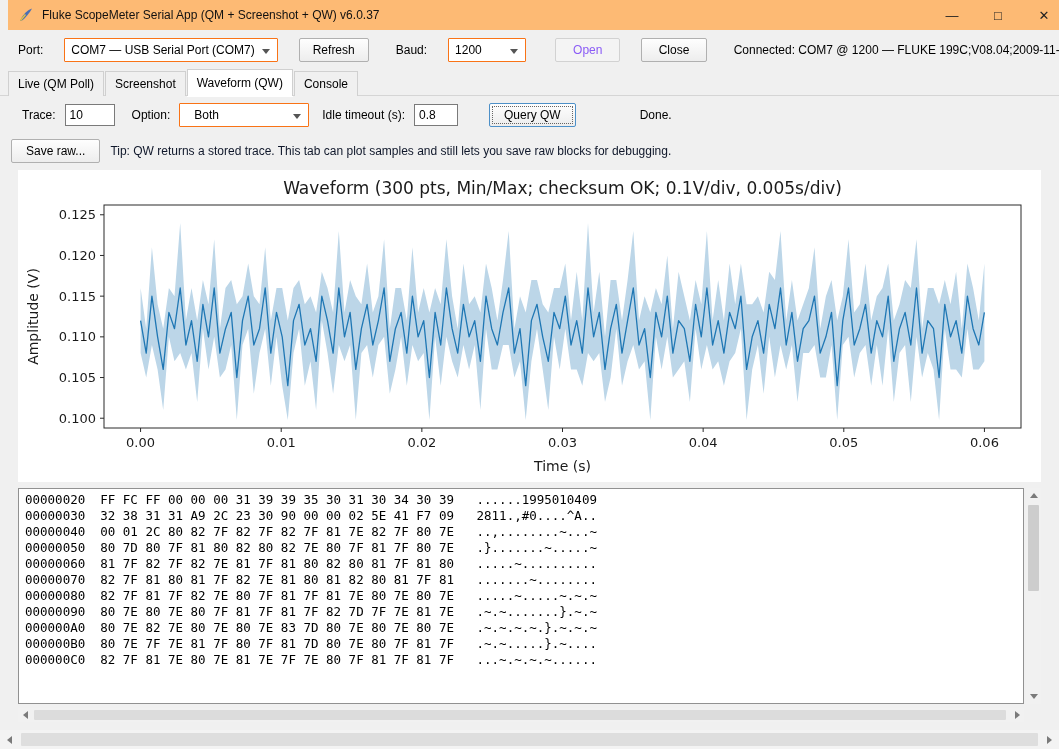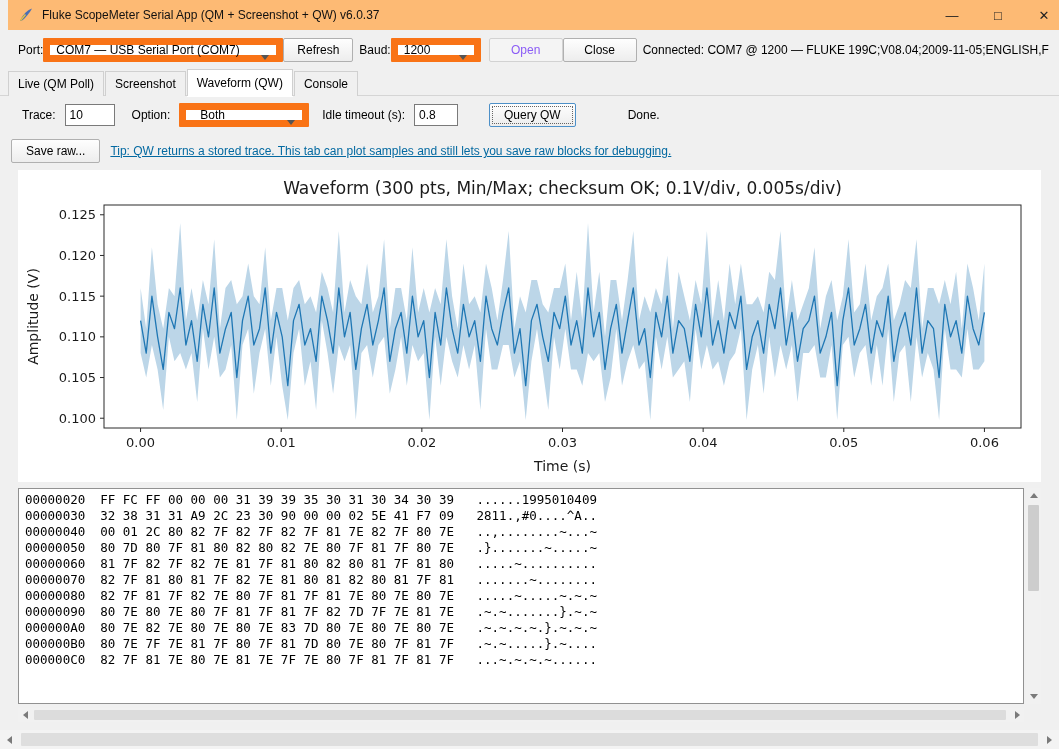--- a/index.html
+++ b/index.html
@@ -11,23 +11,23 @@
   .titlebar{position:absolute;left:8px;top:0;width:1059px;height:30px;background:#fdba74;
             display:flex;align-items:center;padding-left:10px;}
   .titlebar .app-icon{width:16px;height:16px;margin-right:8px;flex:0 0 auto;}
   .titlebar .wtitle{font-size:12px;color:#111;white-space:nowrap;}
   .win-controls{position:absolute;right:0;top:0;height:30px;display:flex;}
   .win-btn{width:46px;height:30px;display:flex;align-items:center;justify-content:center;
            font-size:13px;color:#222;cursor:default;}
 
   
   .toolbar{position:absolute;left:0;top:36px;width:1059px;height:28px;display:flex;
-           align-items:center;padding-left:18px;gap:0;white-space:nowrap;}
+           align-items:center;padding-left:18px;gap:21px;white-space:nowrap;}
   .lbl{color:#000;}
-  .combo{height:24px;background:#fff;border:7px solid #f97316;border-radius:1px;
+  .combo{height:24px;background:#fff;border:1px solid #f97316;border-radius:1px;
          display:inline-flex;align-items:center;padding:0 22px 0 6px;position:relative;}
   .combo .chev{position:absolute;right:7px;top:10px;width:0;height:0;
                border-left:4px solid transparent;border-right:4px solid transparent;
                border-top:5px solid #555;}
   .btn{height:24px;padding:0 14px;background:linear-gradient(#fefefe,#ededed);
        border:1px solid #b0b0b0;border-radius:2px;display:inline-flex;align-items:center;
        justify-content:center;font-size:12px;color:#000;}
   .btn.disabled{color:#8b5cf6;background:#f4f4f4;border-color:#d2d2d2;}
   .btn.focused{border-color:#4d90c8;outline:1px dotted #666;outline-offset:-4px;}
   .entry{height:22px;border:1px solid #7a7a7a;background:#fff;font-family:"Liberation Sans",sans-serif;
@@ -41,21 +41,21 @@
   .tab{position:relative;padding:5px 9px 5px 9px;background:#f0f0f0;border:1px solid #d0d0d0;
        border-bottom:none;margin-right:1px;font-size:12px;z-index:1;}
   .tab.active{background:#fff;z-index:3;padding-top:6px;padding-bottom:6px;
               box-shadow:0 1px 0 #fff;}
 
   
   .row1{position:absolute;left:0;top:102px;width:1059px;height:26px;display:flex;
         align-items:center;padding-left:22px;gap:9px;white-space:nowrap;}
   .row2{position:absolute;left:0;top:138px;width:1059px;height:26px;display:flex;
         align-items:center;padding-left:11px;gap:10px;white-space:nowrap;}
-  .tip{color:#0369a1;text-decoration:underline;}
+  .tip{color:#0f172a;}
 
   
   .plot{position:absolute;left:18px;top:170px;width:1023px;height:312px;background:#ffffff;}
   .tick{font:13px "DejaVu Sans",sans-serif;fill:#1a1a1a;}
   .ctitle{font:17px "DejaVu Sans",sans-serif;fill:#1a1a1a;}
   .clabel{font:14px "DejaVu Sans",sans-serif;fill:#1a1a1a;}
 
   
   .hexbox{position:absolute;left:18px;top:488px;width:1006px;height:216px;background:#fff;
           border:1px solid #919191;overflow:hidden;}
@@ -125,21 +125,21 @@
     <span class="lbl">Trace:</span>
     <input class="entry" style="width: 50px;" value="10">
     <span class="lbl" style="margin-left:8px;">Option:</span>
     <div class="combo" style="width:130px;padding-left:14px;">
       <span>Both</span>
       <span class="chev"></span>
     </div>
     <span class="lbl" style="margin-left:4px;">Idle timeout (s):</span>
     <input class="entry" style="width: 44px;" value="0.8">
     <button class="btn focused" style="margin-left:22px;">Query QW</button>
-    <span class="lbl" style="margin-left:6px;padding-left:37px;">Done.</span>
+    <span class="lbl" style="margin-left:18px;padding-left:37px;">Done.</span>
   </div>
 
   <div class="row2">
     <button class="btn">Save raw...</button>
     <span class="tip">Tip: QW returns a stored trace. This tab can plot samples and still lets you save raw blocks for debugging.</span>
   </div>
 
   <div class="plot"><svg width="1023" height="312" viewBox="0 0 1023 312">
         <polygon points="122.6,118.0 128.2,158.7 133.9,77.3 139.6,134.3 145.2,158.7 150.9,118.0 156.5,126.2 162.2,52.9 167.9,150.6 173.5,118.0 179.2,150.6 184.9,109.9 190.5,134.3 196.2,69.2 201.9,158.7 207.5,118.0 213.2,109.9 218.8,134.3 224.5,126.2 230.2,93.6 235.8,126.2 241.5,134.3 247.2,77.3 252.8,150.6 258.5,118.0 264.2,118.0 269.8,150.6 275.5,118.0 281.1,109.9 286.8,134.3 292.5,126.2 298.1,142.4 303.8,101.7 309.5,118.0 315.1,142.4 320.8,61.0 326.5,142.4 332.1,109.9 337.8,126.2 343.4,134.3 349.1,93.6 354.8,142.4 360.4,126.2 366.1,69.2 371.8,158.7 377.4,118.0 383.1,118.0 388.8,150.6 394.4,77.3 400.1,142.4 405.7,118.0 411.4,142.4 417.1,118.0 422.7,134.3 428.4,69.2 434.1,126.2 439.7,158.7 445.4,93.6 451.1,134.3 456.7,126.2 462.4,142.4 468.0,93.6 473.7,118.0 479.4,150.6 485.0,109.9 490.7,61.0 496.4,158.7 502.0,126.2 507.7,142.4 513.4,109.9 519.0,109.9 524.7,134.3 530.3,142.4 536.0,118.0 541.7,118.0 547.3,93.6 553.0,150.6 558.7,101.7 564.3,150.6 570.0,52.9 575.6,142.4 581.3,101.7 587.0,166.8 592.6,109.9 598.3,109.9 604.0,150.6 609.6,109.9 615.3,61.0 621.0,150.6 626.6,126.2 632.3,142.4 637.9,118.0 643.6,134.3 649.3,85.5 654.9,158.7 660.6,101.7 666.3,126.2 671.9,150.6 677.6,109.9 683.3,134.3 688.9,61.0 694.6,150.6 700.2,109.9 705.9,150.6 711.6,93.6 717.2,134.3 722.9,93.6 728.6,134.3 734.2,134.3 739.9,126.2 745.6,142.4 751.2,101.7 756.9,109.9 762.5,61.0 768.2,150.6 773.9,109.9 779.5,150.6 785.2,134.3 790.9,118.0 796.5,77.3 802.2,158.7 807.9,126.2 813.5,109.9 819.2,150.6 824.8,126.2 830.5,69.2 836.2,142.4 841.8,134.3 847.5,93.6 853.2,150.6 858.8,126.2 864.5,118.0 870.2,93.6 875.8,150.6 881.5,134.3 887.1,109.9 892.8,118.0 898.5,69.2 904.1,158.7 909.8,118.0 915.5,118.0 921.1,134.3 926.8,109.9 932.5,134.3 938.1,101.7 943.8,158.7 949.4,93.6 955.1,118.0 960.8,150.6 966.4,93.6 966.4,191.3 960.8,199.4 955.1,199.4 949.4,158.7 943.8,207.5 938.1,199.4 932.5,199.4 926.8,158.7 921.1,249.9 915.5,199.4 909.8,183.1 904.1,207.5 898.5,166.8 892.8,232.0 887.1,175.0 881.5,183.1 875.8,232.0 870.2,158.7 864.5,215.7 858.8,175.0 853.2,215.7 847.5,175.0 841.8,183.1 836.2,207.5 830.5,166.8 824.8,175.0 819.2,249.9 813.5,175.0 807.9,207.5 802.2,207.5 796.5,175.0 790.9,183.1 785.2,183.1 779.5,232.0 773.9,175.0 768.2,199.4 762.5,175.0 756.9,207.5 751.2,166.8 745.6,223.8 739.9,175.0 734.2,199.4 728.6,249.9 722.9,158.7 717.2,183.1 711.6,191.3 705.9,215.7 700.2,191.3 694.6,199.4 688.9,175.0 683.3,199.4 677.6,158.7 671.9,232.0 666.3,191.3 660.6,199.4 654.9,207.5 649.3,166.8 643.6,199.4 637.9,166.8 632.3,249.9 626.6,191.3 621.0,199.4 615.3,175.0 609.6,191.3 604.0,215.7 598.3,158.7 592.6,207.5 587.0,232.0 581.3,183.1 575.6,191.3 570.0,183.1 564.3,215.7 558.7,199.4 553.0,199.4 547.3,158.7 541.7,199.4 536.0,166.8 530.3,240.1 524.7,199.4 519.0,158.7 513.4,191.3 507.7,249.9 502.0,191.3 496.4,207.5 490.7,175.0 485.0,175.0 479.4,199.4 473.7,199.4 468.0,158.7 462.4,240.1 456.7,175.0 451.1,199.4 445.4,175.0 439.7,207.5 434.1,191.3 428.4,166.8 422.7,215.7 417.1,166.8 411.4,249.9 405.7,183.1 400.1,191.3 394.4,175.0 388.8,215.7 383.1,166.8 377.4,199.4 371.8,223.8 366.1,166.8 360.4,175.0 354.8,207.5 349.1,175.0 343.4,183.1 337.8,249.9 332.1,175.0 326.5,191.3 320.8,175.0 315.1,223.8 309.5,183.1 303.8,150.6 298.1,240.1 292.5,191.3 286.8,215.7 281.1,158.7 275.5,183.1 269.8,249.9 264.2,215.7 258.5,166.8 252.8,215.7 247.2,158.7 241.5,183.1 235.8,223.8 230.2,158.7 224.5,175.0 218.8,249.9 213.2,175.0 207.5,199.4 201.9,207.5 196.2,166.8 190.5,199.4 184.9,158.7 179.2,232.0 173.5,183.1 167.9,199.4 162.2,183.1 156.5,191.3 150.9,166.8 145.2,240.1 139.6,199.4 133.9,175.0 128.2,207.5 122.6,183.1" fill="#bcd6e8"></polygon>
         <polyline points="122.6,150.6 128.2,183.1 133.9,126.2 139.6,166.8 145.2,199.4 150.9,142.4 156.5,158.7 162.2,118.0 167.9,175.0 173.5,150.6 179.2,191.3 184.9,134.3 190.5,166.8 196.2,118.0 201.9,183.1 207.5,158.7 213.2,142.4 218.8,207.5 224.5,150.6 230.2,126.2 235.8,175.0 241.5,158.7 247.2,118.0 252.8,183.1 258.5,142.4 264.2,166.8 269.8,215.7 275.5,150.6 281.1,134.3 286.8,175.0 292.5,158.7 298.1,191.3 303.8,126.2 309.5,150.6 315.1,183.1 320.8,118.0 326.5,166.8 332.1,142.4 337.8,199.4 343.4,158.7 349.1,134.3 354.8,175.0 360.4,150.6 366.1,118.0 371.8,191.3 377.4,158.7 383.1,142.4 388.8,183.1 394.4,126.2 400.1,166.8 405.7,150.6 411.4,207.5 417.1,142.4 422.7,175.0 428.4,118.0 434.1,158.7 439.7,183.1 445.4,134.3 451.1,166.8 456.7,150.6 462.4,191.3 468.0,126.2 473.7,158.7 479.4,175.0 485.0,142.4 490.7,118.0 496.4,183.1 502.0,158.7 507.7,215.7 513.4,150.6 519.0,134.3 524.7,166.8 530.3,191.3 536.0,142.4 541.7,158.7 547.3,126.2 553.0,175.0 558.7,150.6 564.3,183.1 570.0,118.0 575.6,166.8 581.3,142.4 587.0,199.4 592.6,158.7 598.3,134.3 604.0,183.1 609.6,150.6 615.3,118.0 621.0,175.0 626.6,158.7 632.3,207.5 637.9,142.4 643.6,166.8 649.3,126.2 654.9,183.1 660.6,150.6 666.3,158.7 671.9,191.3 677.6,134.3 683.3,166.8 688.9,118.0 694.6,175.0 700.2,150.6 705.9,183.1 711.6,142.4 717.2,158.7 722.9,126.2 728.6,199.4 734.2,166.8 739.9,150.6 745.6,183.1 751.2,134.3 756.9,158.7 762.5,118.0 768.2,175.0 773.9,142.4 779.5,191.3 785.2,158.7 790.9,150.6 796.5,126.2 802.2,183.1 807.9,166.8 813.5,142.4 819.2,215.7 824.8,150.6 830.5,118.0 836.2,175.0 841.8,158.7 847.5,134.3 853.2,183.1 858.8,150.6 864.5,166.8 870.2,126.2 875.8,191.3 881.5,158.7 887.1,142.4 892.8,175.0 898.5,118.0 904.1,183.1 909.8,150.6 915.5,158.7 921.1,207.5 926.8,134.3 932.5,166.8 938.1,150.6 943.8,183.1 949.4,126.2 955.1,158.7 960.8,175.0 966.4,142.4" fill="none" stroke="#1f77b4" stroke-width="1.3" stroke-linejoin="round"></polyline>

